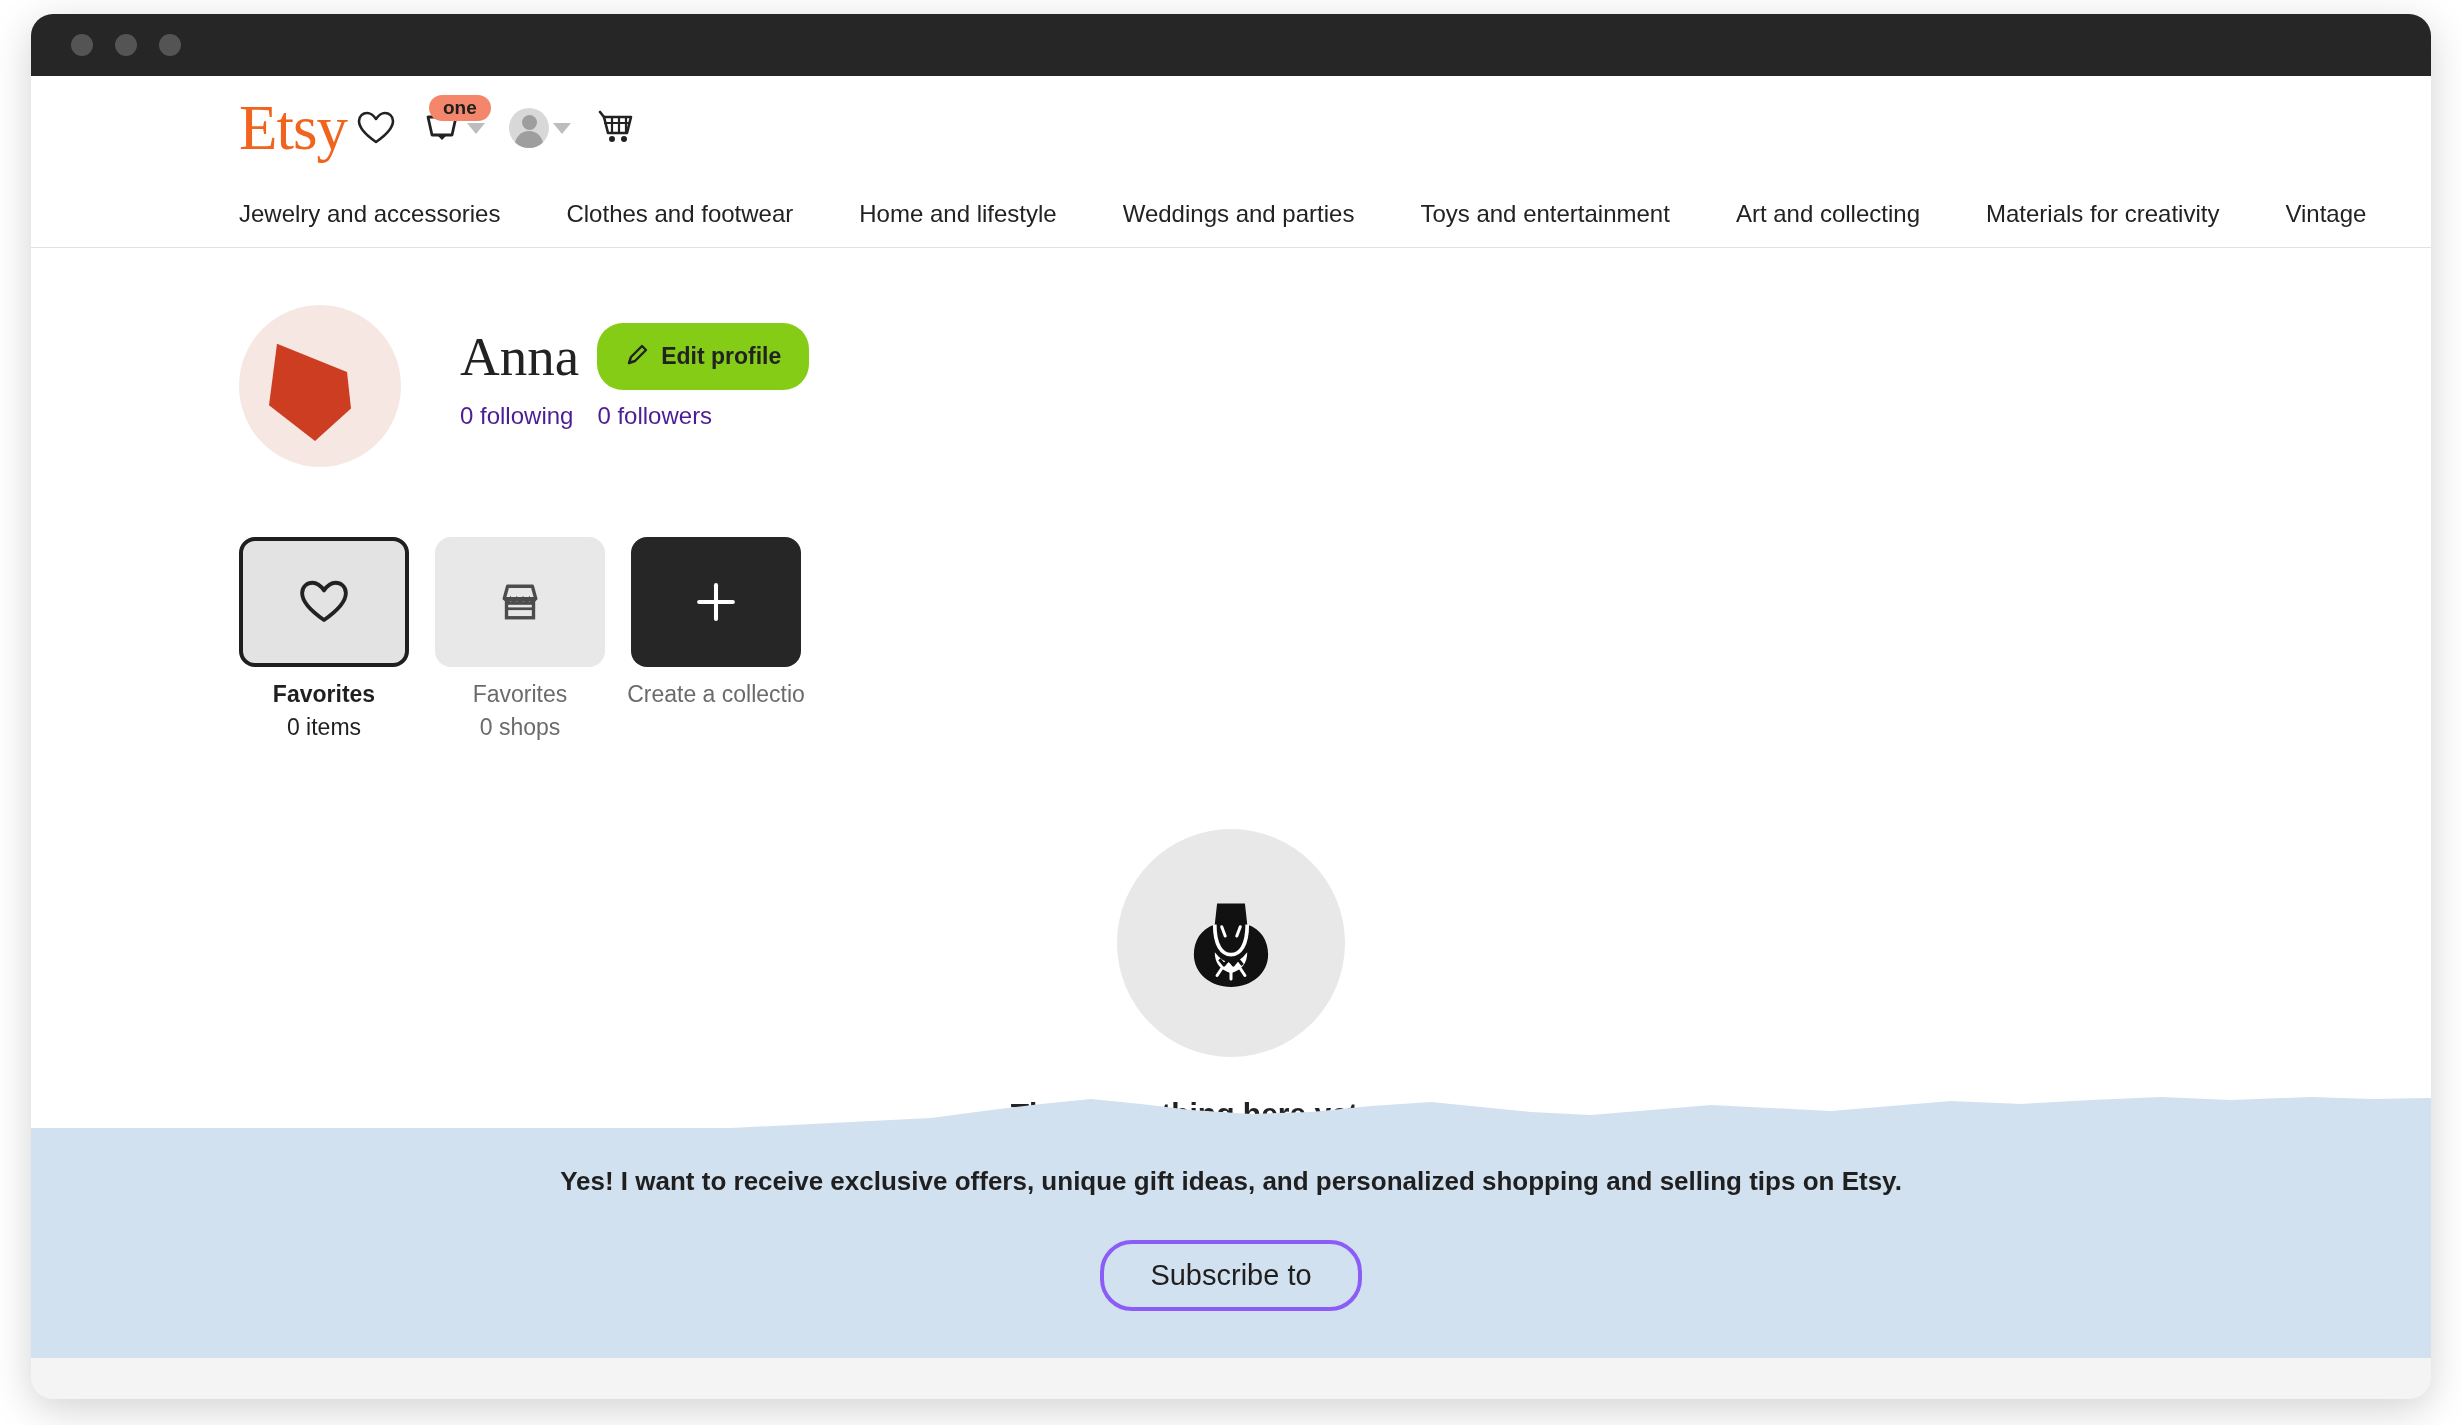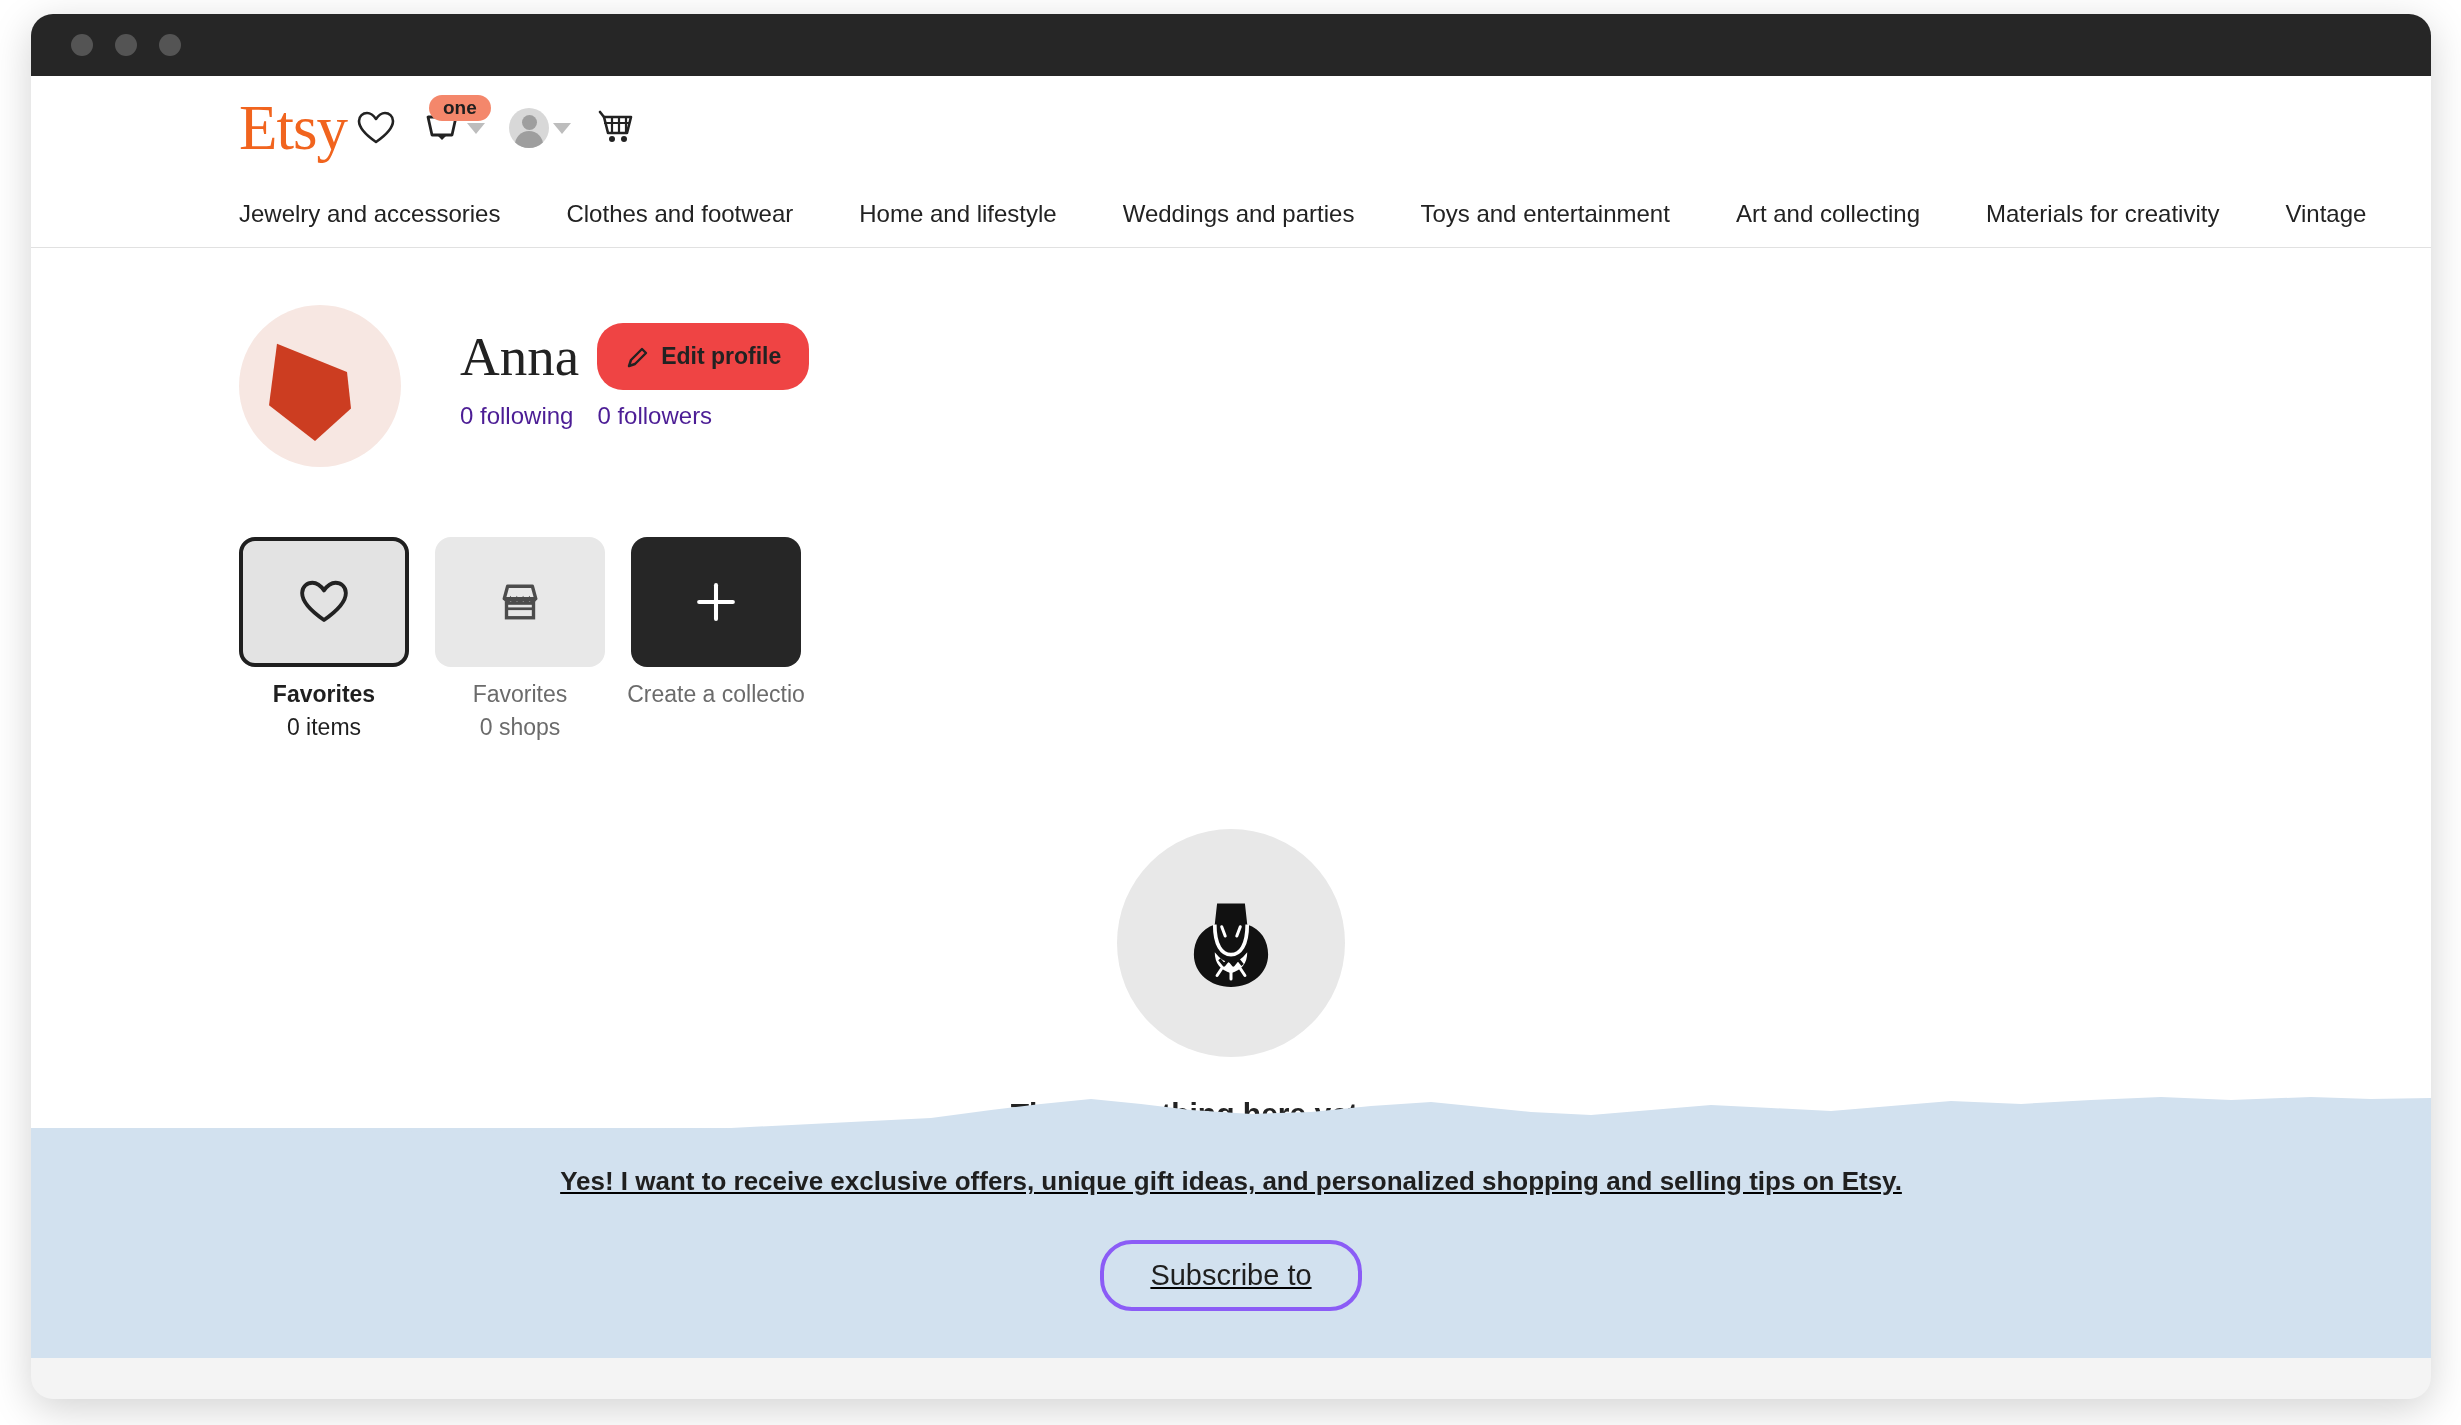--- a/index.html
+++ b/index.html
@@ -217,23 +217,23 @@
     gap: 18px;
   }
   .profile-name {
     font-family: "Liberation Serif", serif;
     font-size: 55px;
     color: #222222;
     line-height: 1.05;
   }
   .edit-profile-btn {
     display: flex;
-    align-items: flex-end;
+    align-items: flex-start;
     gap: 12px;
-    background: #ef4444;
+    background: #84cc16;
     border: none;
     border-radius: 26px;
     padding: 20px 28px;
     font-family: "Liberation Sans", sans-serif;
     font-size: 23px;
     font-weight: bold;
     color: #222222;
     cursor: pointer;
   }
   .follow-stats {
@@ -322,21 +322,20 @@
   }
 
   
   .footer-band {
     position: absolute;
     left: 0;
     bottom: 0;
     width: 2400px;
     height: 230px;
     background: #D2E1EF;
-    text-decoration: underline;
   }
   .footer-wave {
     position: absolute;
     left: 0;
     top: -40px;
     width: 2400px;
     height: 48px;
     display: block;
   }
   .footer-inner {

